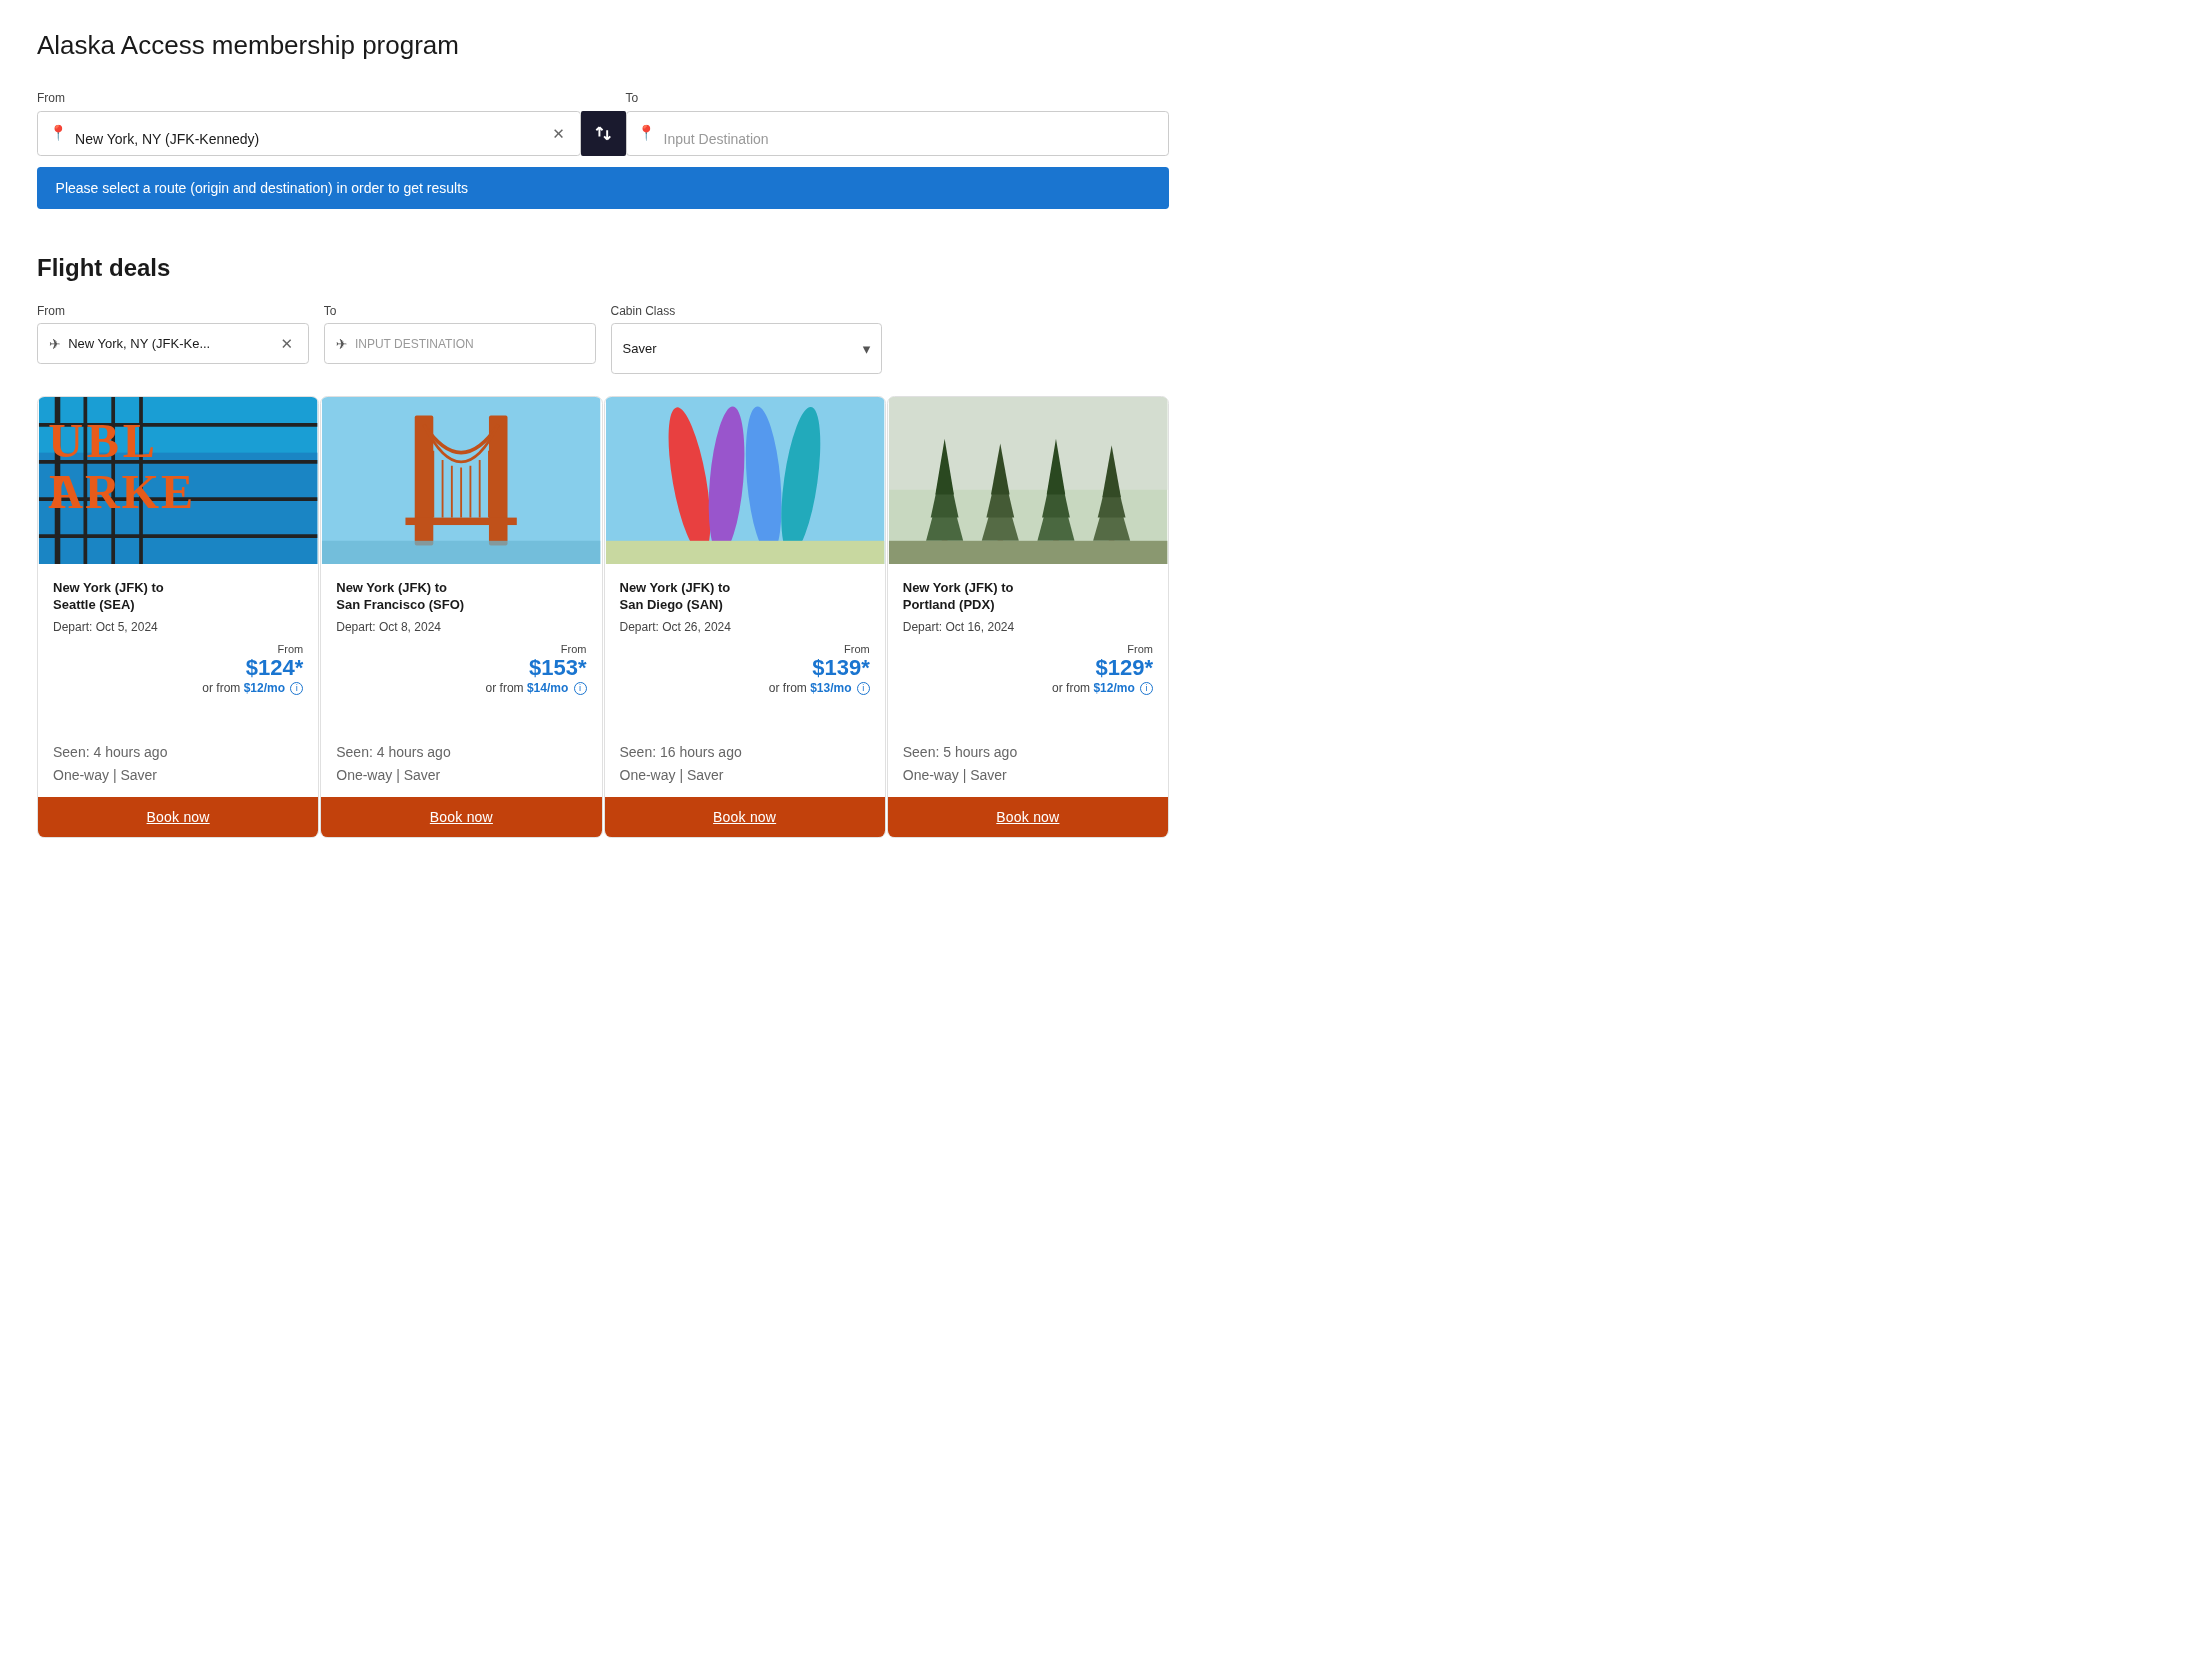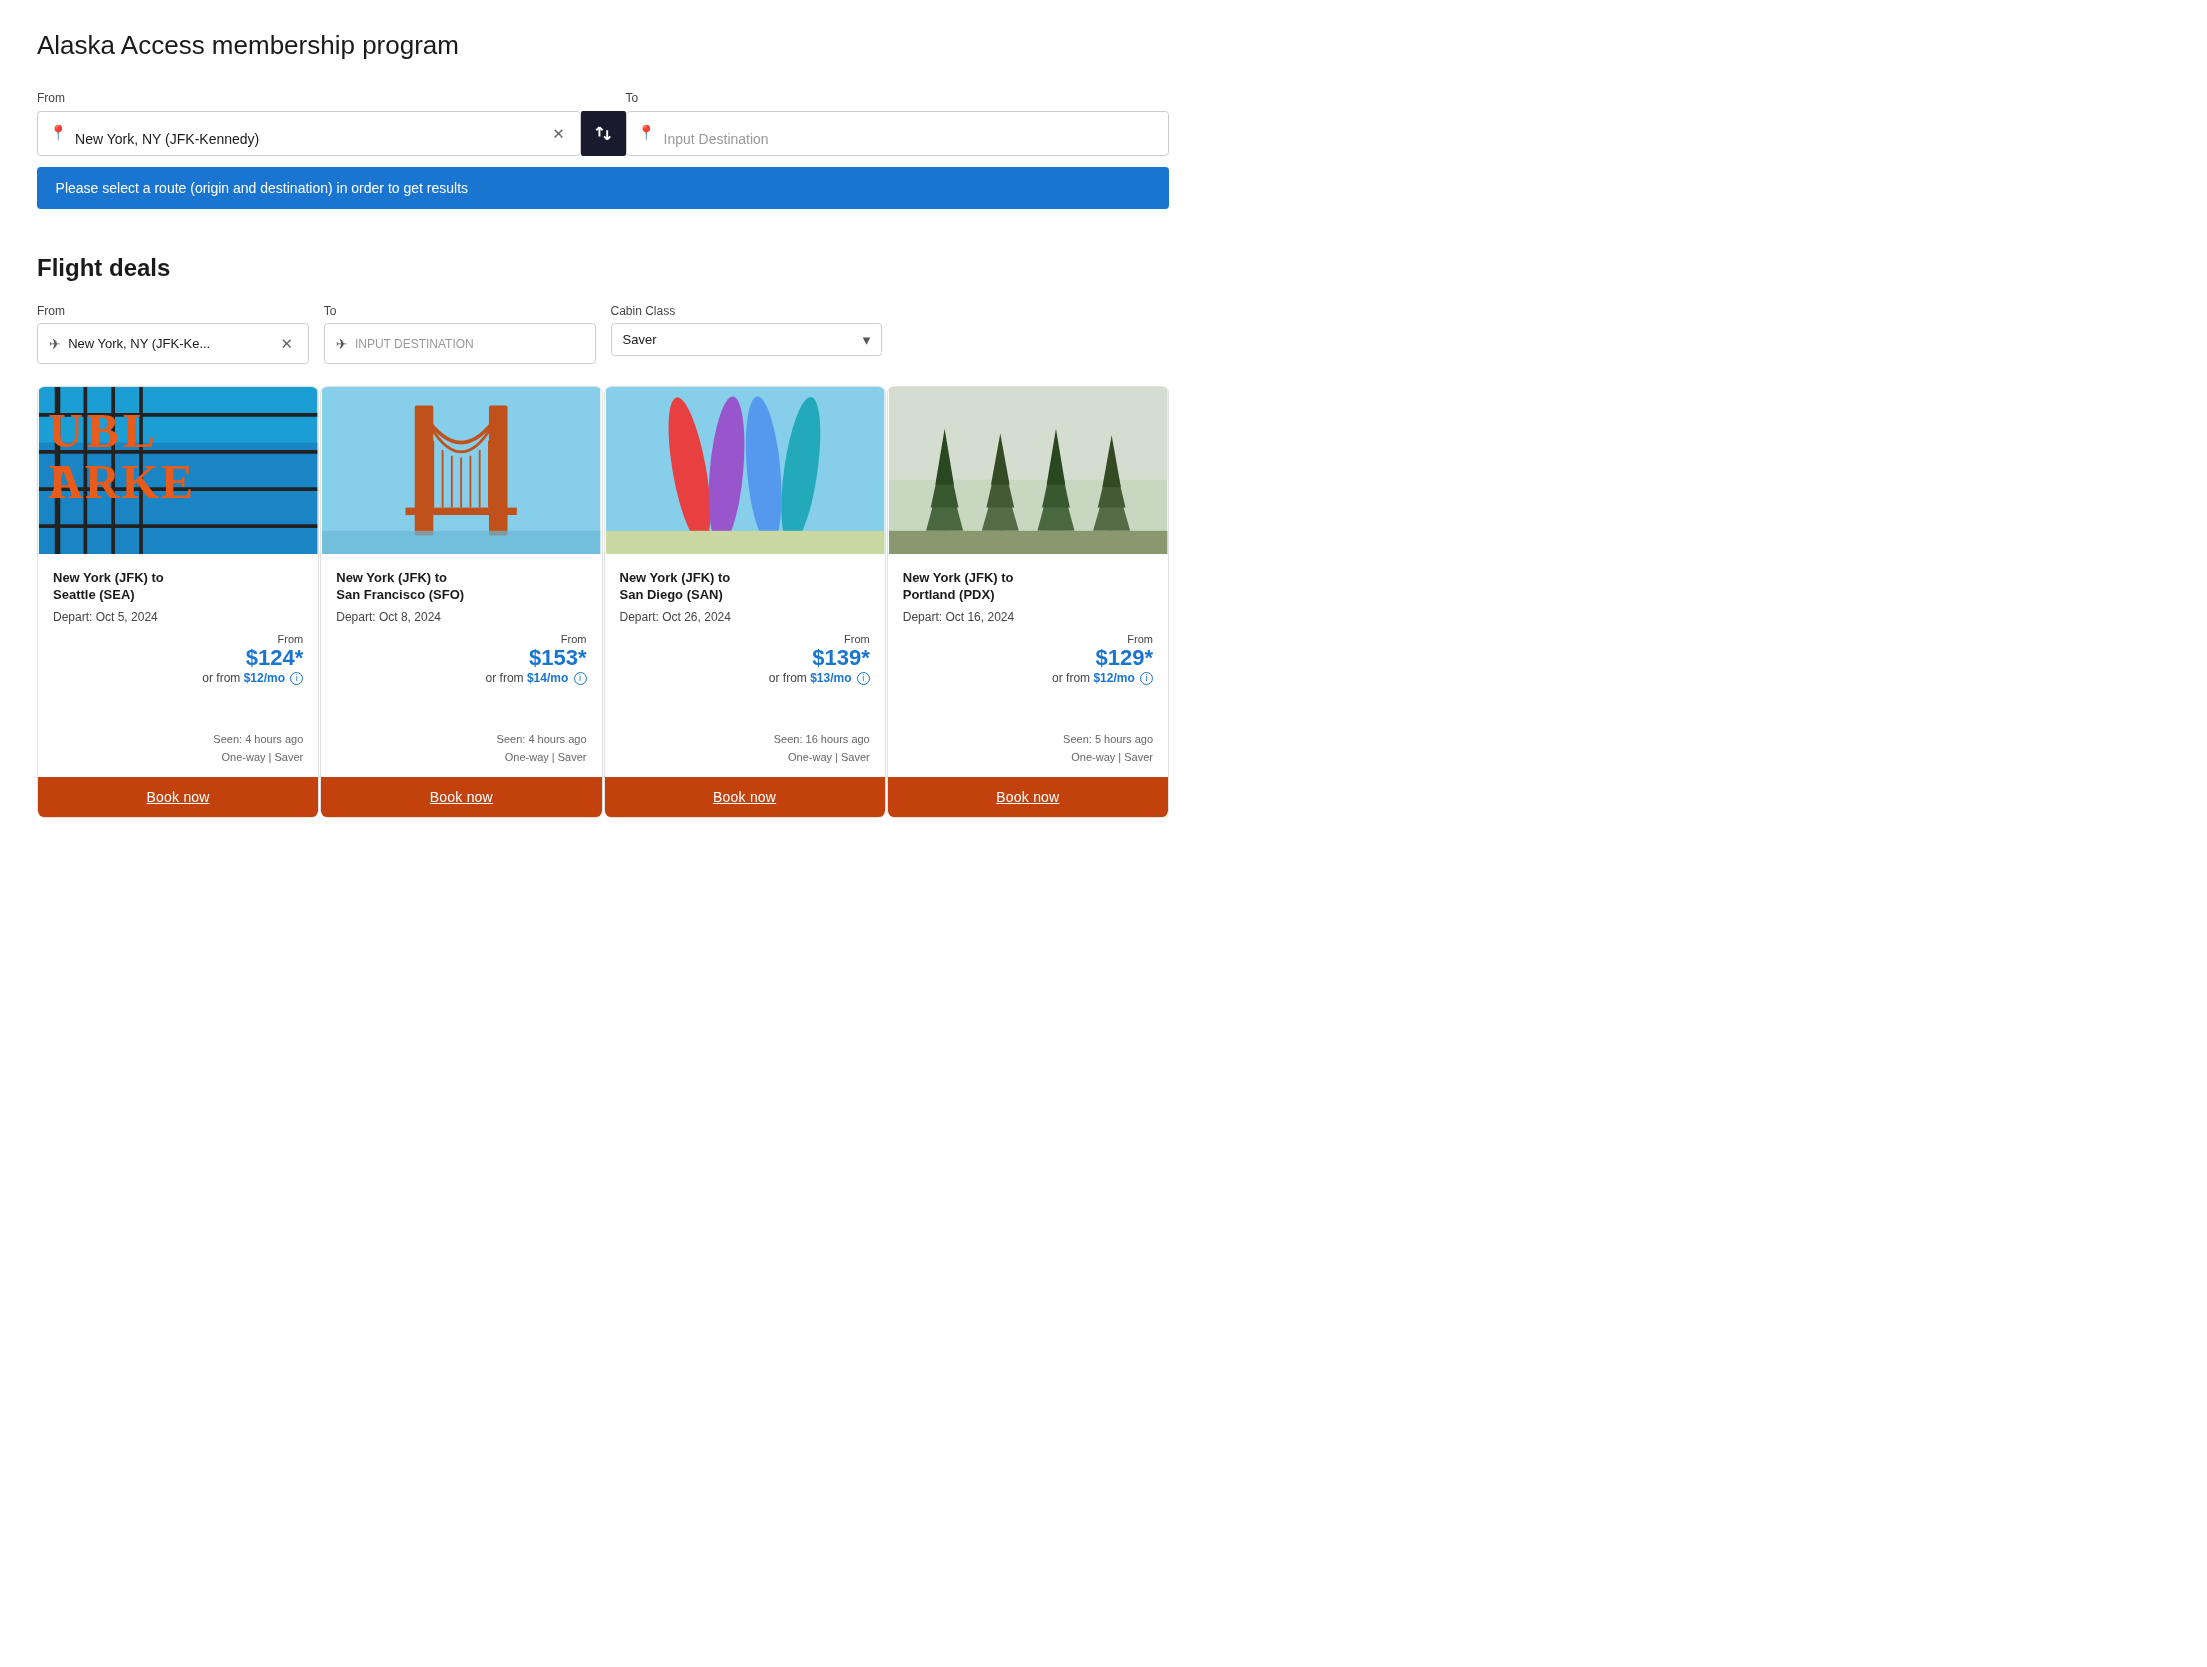--- a/index.html
+++ b/index.html
@@ -179,21 +179,21 @@
 
     .filter-input-wrapper .dollar-sign {
       color: #555;
       margin-right: 7.4px;
       font-size: 13px;
     }
 
     .select-wrapper {
       border: 0.9px solid #ccc;
       border-radius: 3.7px;
-      height: 33px;
+      height: 51px;
       background: #fff;
       position: relative;
     }
 
     .select-wrapper select {
       width: 100%;
       height: 100%;
       border: none;
       outline: none;
       font-size: 13px;
@@ -286,23 +286,23 @@
       color: #1a75d0;
       font-size: 9.3px;
       text-align: center;
       line-height: 11px;
       cursor: pointer;
       vertical-align: middle;
       margin-left: 1.9px;
     }
 
     .seen-info {
-      font-size: 11px;
+      font-size: 14px;
       color: #666;
-      text-align: right;
+      text-align: left;
       line-height: 1.6;
       margin-bottom: 11px;
       margin-top: 46px;
     }
 
     .book-btn {
       display: block;
       width: 100%;
       background: #c2410c;
       color: white;

